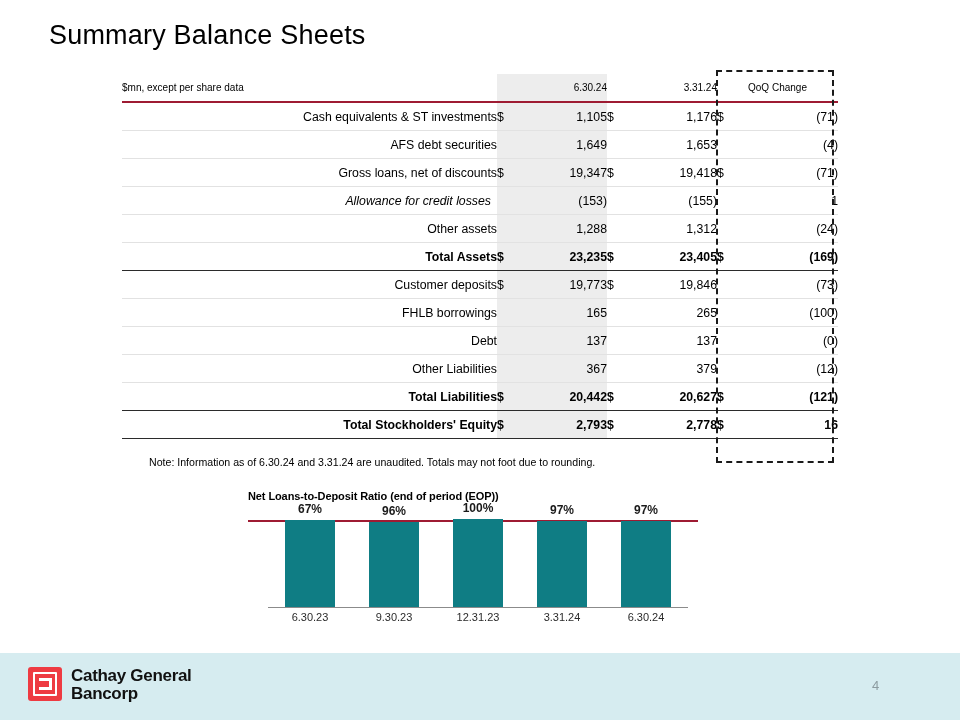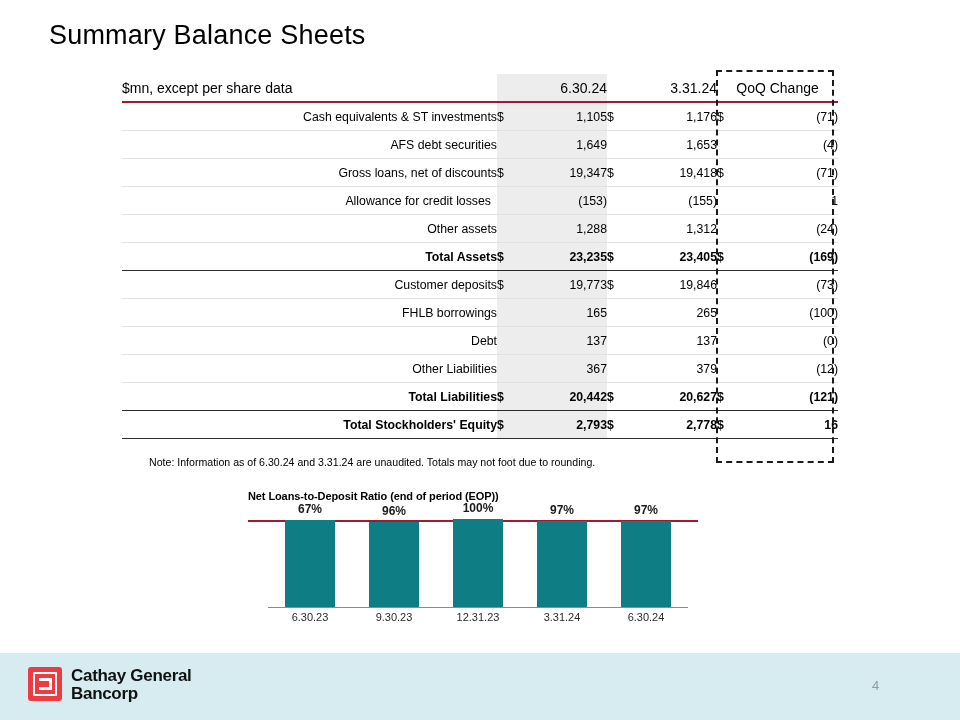--- a/index.html
+++ b/index.html
@@ -52,21 +52,21 @@
   .c-cur-v  { width: 88px;  }
   .c-pri-s  { width: 22px;  }
   .c-pri-v  { width: 88px;  }
   .c-qoq-s  { width: 26px;  }
   .c-qoq-v  { width: 95px;  }
 
   .lbl {
     text-align: right;
     padding-right: 6px;
   }
-  .lbl.indent { padding-right: 6px; }
+  .lbl.indent { padding-right: 6px; font-style: italic; }
   .sym {
     text-align: left;
     padding-left: 6px;
   }
   .val {
     text-align: right;
     padding-right: 7px;
   }
   .qsym {
     text-align: left;
@@ -91,21 +91,21 @@
   }
   tr.headrow > td {
     border-bottom: 2.2px solid #9E1B32;
   }
   tr.lastrow > td {
     border-top: 1.4px solid #2b2b2b;
     border-bottom: 1.4px solid #2b2b2b;
     font-weight: bold;
   }
 
-  .hdr-text { font-size: 14px; }
+  .hdr-text { font-size: 10px; }
   .hdr-left { text-align: left; padding-left: 2px; }
   .hdr-right { text-align: right; padding-right: 7px; }
   .hdr-center { text-align: center; }
 
   
   .qoq-box {
     position: absolute;
     left: 716px;
     top: 70px;
     width: 118px;

